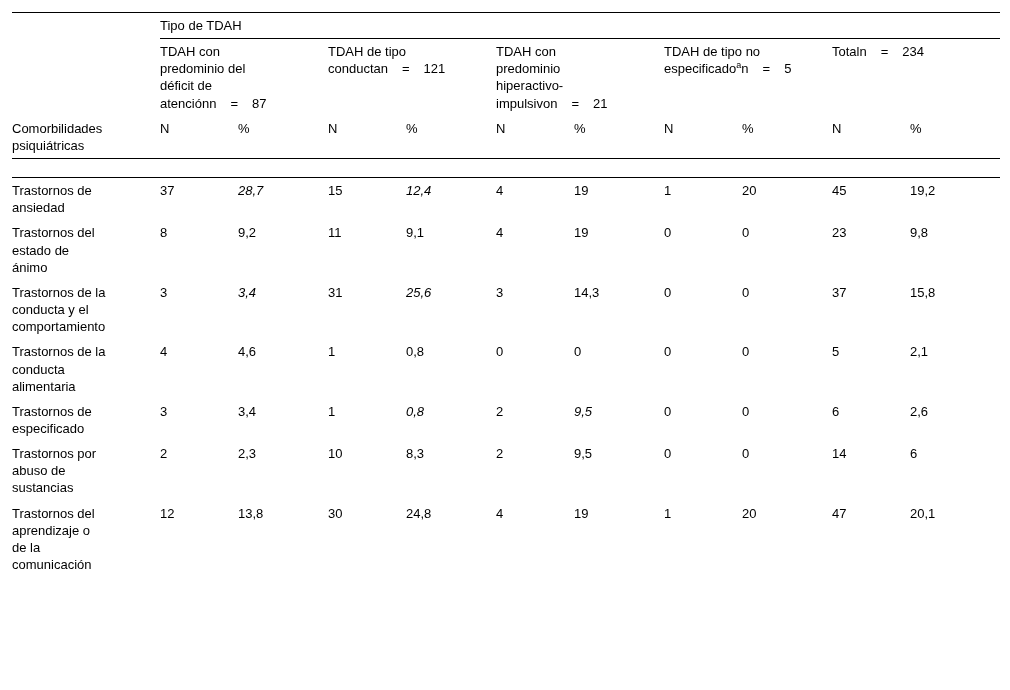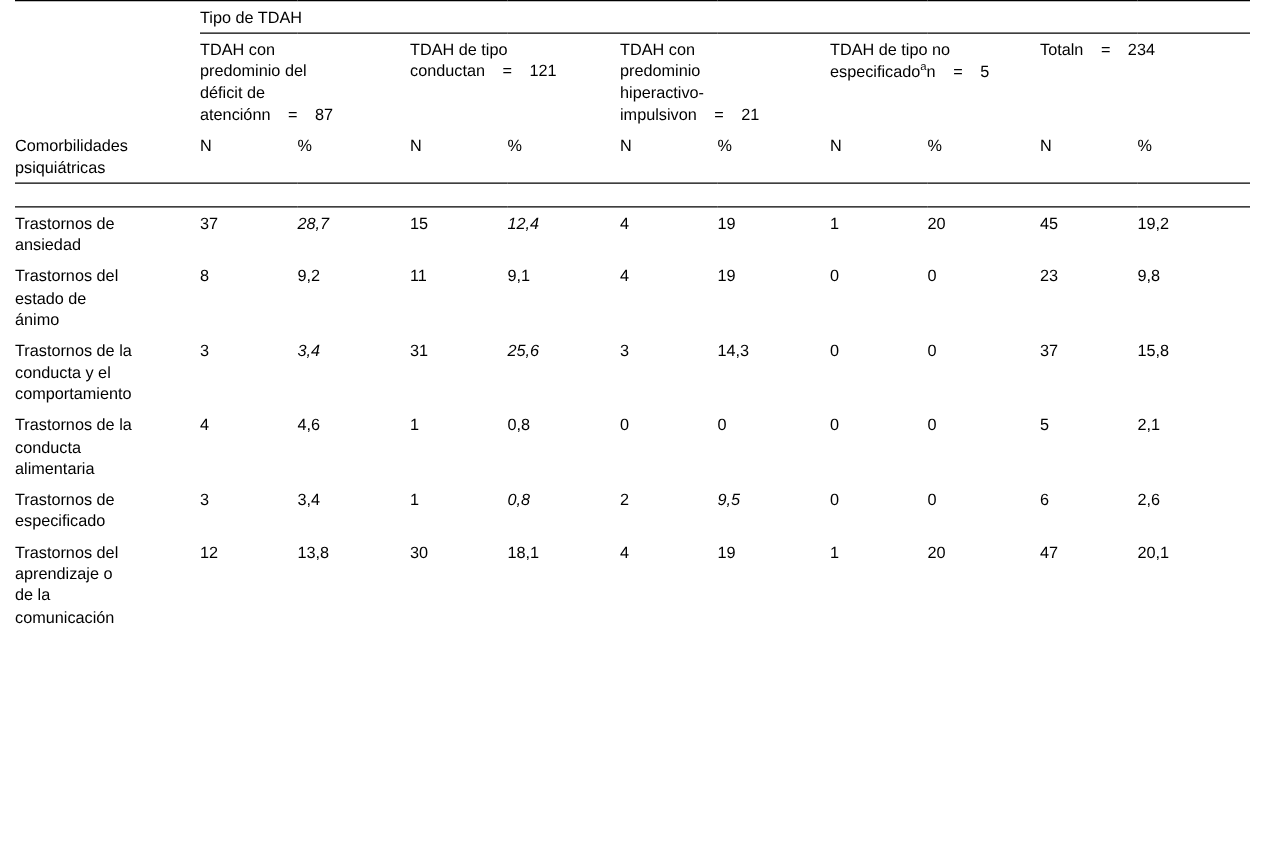--- a/index.html
+++ b/index.html
@@ -8,21 +8,21 @@
     background: #ffffff;
   }
   body {
     width: 1010px;
     height: 690px;
     font-family: "Liberation Sans", sans-serif;
     color: #000000;
     font-size: 13px;
   }
   #table-wrap {
-    padding: 0 12px;
+    padding: 12px 12px;
     box-sizing: border-box;
     width: 958px;
   }
   table.data-table {
     border-collapse: collapse;
     width: 986px;
     table-layout: fixed;
   }
   table.data-table td, table.data-table th {
     vertical-align: top;
@@ -228,32 +228,49 @@
         <td>1</td>
         <td class="bold">0,8</td>
         <td>2</td>
         <td class="bold">9,5</td>
         <td>0</td>
         <td>0</td>
         <td>6</td>
         <td>2,6</td>
       </tr>
 
+      <tr>
+        <td class="rowlabel">
+          <div>Trastornos por</div>
+          <div>abuso de</div>
+          <div>sustancias</div>
+        </td>
+        <td>2</td>
+        <td>2,3</td>
+        <td>10</td>
+        <td>8,3</td>
+        <td>2</td>
+        <td>9,5</td>
+        <td>0</td>
+        <td>0</td>
+        <td>14</td>
+        <td>6</td>
+      </tr>
 
       <tr>
         <td class="rowlabel">
           <div>Trastornos del</div>
           <div>aprendizaje o</div>
           <div>de la</div>
           <div>comunicación</div>
         </td>
         <td>12</td>
         <td>13,8</td>
         <td>30</td>
-        <td>18,1</td>
+        <td>24,8</td>
         <td>4</td>
         <td>19</td>
         <td>1</td>
         <td>20</td>
         <td>47</td>
         <td>20,1</td>
       </tr>
 
     </tbody>
   </table>

